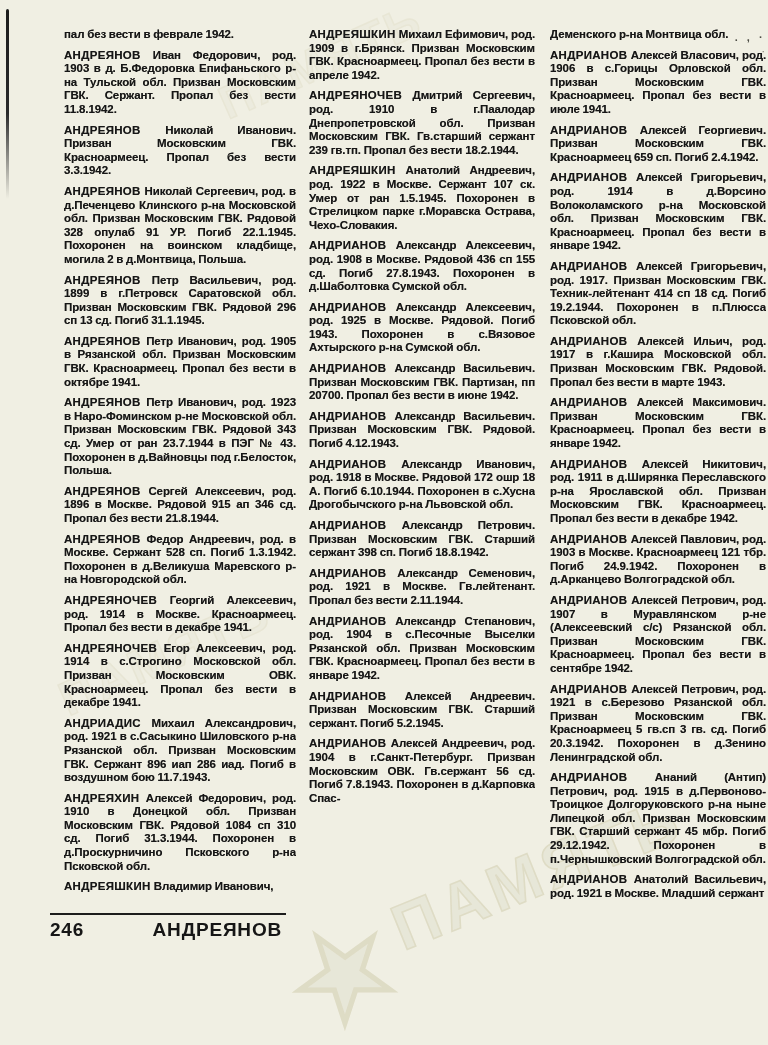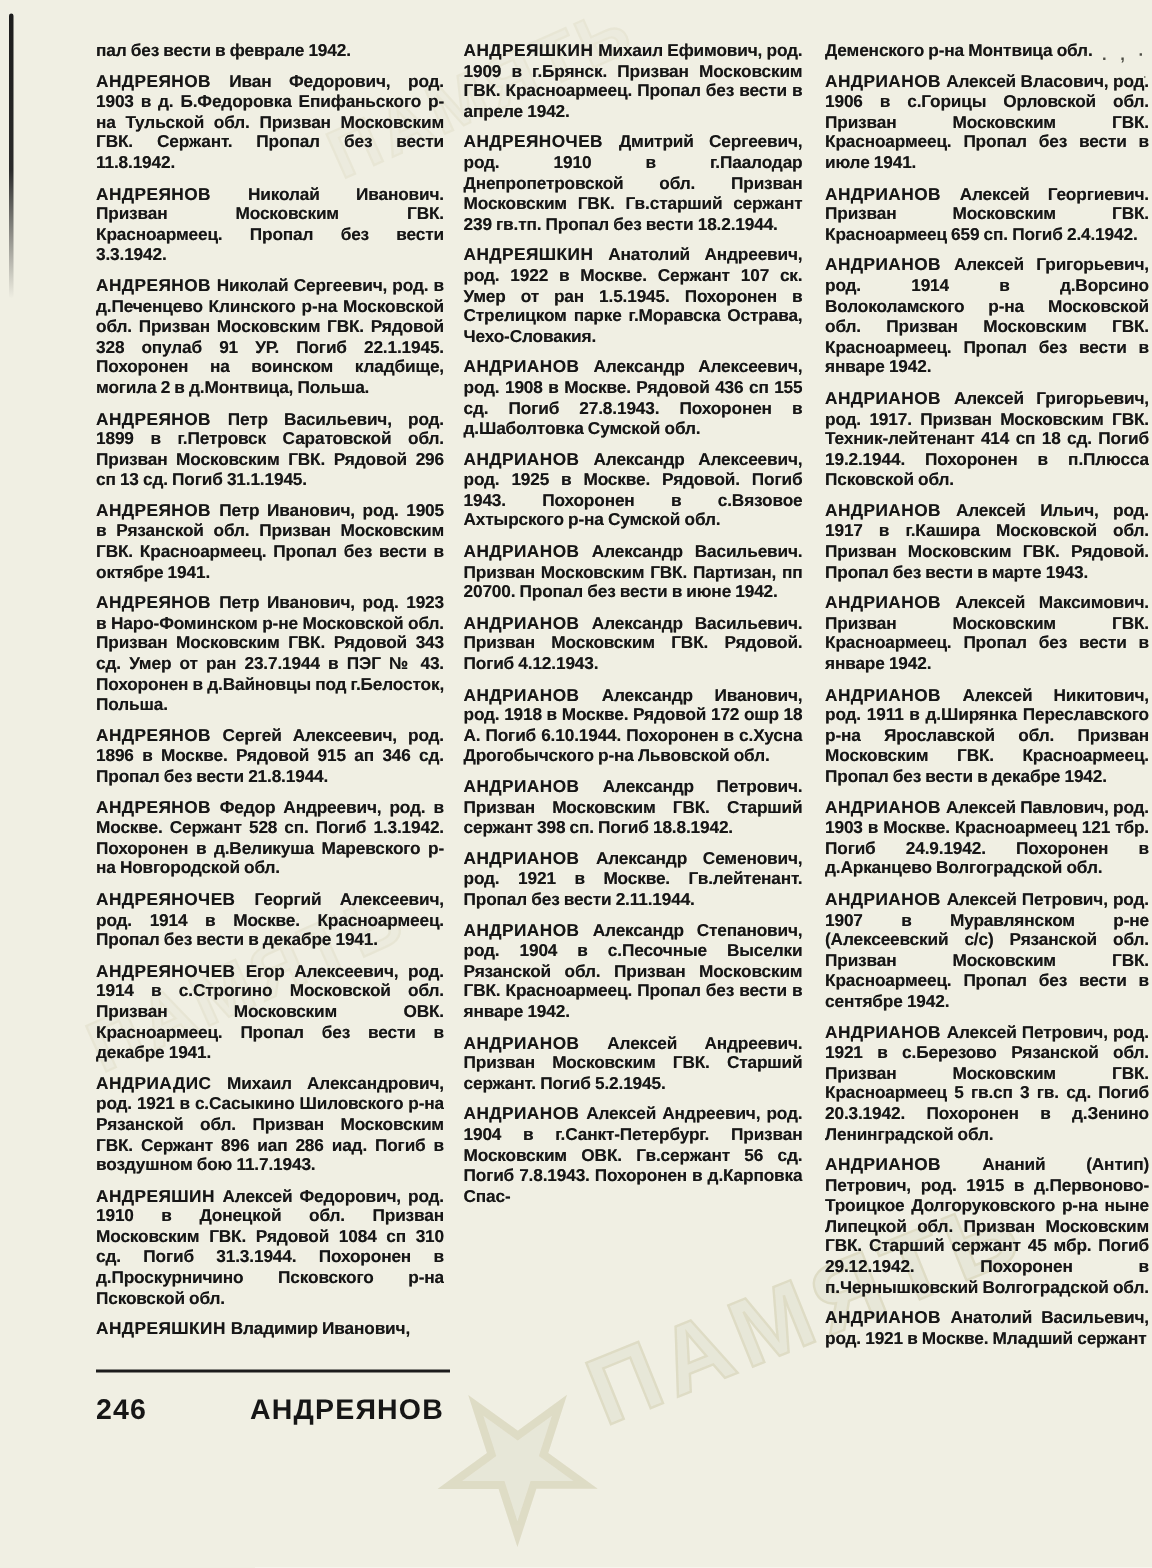--- a/index.html
+++ b/index.html
@@ -93,25 +93,25 @@
     overflow: hidden;
   }
   .col-0 { width: 236px; margin-right: 9px;  height: 880px; }
   .col-1 { width: 230px; margin-right: 11px; height: 930px; }
   .col-2 { width: 220px; height: 930px; }
   .entry { margin: 0 0 7px 4px; }
   .entry b { letter-spacing: 0.3px; }
   
   .footer {
     position: absolute;
-    left: 64px;
+    left: 50px;
     top: 913px;
     width: 236px;
     border-top: 2px solid #1c1c1c;
-    padding-top: 15px;
+    padding-top: 4px;
     display: flex;
     justify-content: space-between;
     align-items: baseline;
     font-size: 19px;
     font-weight: bold;
     letter-spacing: 0.8px;
     z-index: 1;
   }
   .footer .rhead { margin-right: 4px; }
   
@@ -159,21 +159,21 @@
         <p class="entry"><b>АНДРЕЯНОВ </b>Николай Иванович. Призван Московским ГВК. Красноармеец. Пропал без вести 3.3.1942.</p>
         <p class="entry"><b>АНДРЕЯНОВ </b>Николай Сергеевич, род. в д.Печенцево Клинского р-на Московской обл. Призван Московским ГВК. Рядовой 328 опулаб 91 УР. Погиб 22.1.1945. Похоронен на воинском кладбище, могила 2 в д.Монтвица, Польша.</p>
         <p class="entry"><b>АНДРЕЯНОВ </b>Петр Васильевич, род. 1899 в г.Петровск Саратовской обл. Призван Московским ГВК. Рядовой 296 сп 13 сд. Погиб 31.1.1945.</p>
         <p class="entry"><b>АНДРЕЯНОВ </b>Петр Иванович, род. 1905 в Рязанской обл. Призван Московским ГВК. Красноармеец. Пропал без вести в октябре 1941.</p>
         <p class="entry"><b>АНДРЕЯНОВ </b>Петр Иванович, род. 1923 в Наро-Фоминском р-не Московской обл. Призван Московским ГВК. Рядовой 343 сд. Умер от ран 23.7.1944 в ПЭГ № 43. Похоронен в д.Вайновцы под г.Белосток, Польша.</p>
         <p class="entry"><b>АНДРЕЯНОВ </b>Сергей Алексеевич, род. 1896 в Москве. Рядовой 915 ап 346 сд. Пропал без вести 21.8.1944.</p>
         <p class="entry"><b>АНДРЕЯНОВ </b>Федор Андреевич, род. в Москве. Сержант 528 сп. Погиб 1.3.1942. Похоронен в д.Великуша Маревского р-на Новгородской обл.</p>
         <p class="entry"><b>АНДРЕЯНОЧЕВ </b>Георгий Алексеевич, род. 1914 в Москве. Красноармеец. Пропал без вести в декабре 1941.</p>
         <p class="entry"><b>АНДРЕЯНОЧЕВ </b>Егор Алексеевич, род. 1914 в с.Строгино Московской обл. Призван Московским ОВК. Красноармеец. Пропал без вести в декабре 1941.</p>
         <p class="entry"><b>АНДРИАДИС </b>Михаил Александрович, род. 1921 в с.Сасыкино Шиловского р-на Рязанской обл. Призван Московским ГВК. Сержант 896 иап 286 иад. Погиб в воздушном бою 11.7.1943.</p>
-        <p class="entry"><b>АНДРЕЯШИН </b>Алексей Федорович, род. 1910 в Донецкой обл. Призван Московским ГВК. Рядовой 1084 сп 310 сд. Погиб 31.3.1944. Похоронен в д.Проскурничино Псковского р-на Псковской обл.</p>
+        <p class="entry"><b>АНДРЕЯХИН </b>Алексей Федорович, род. 1910 в Донецкой обл. Призван Московским ГВК. Рядовой 1084 сп 310 сд. Погиб 31.3.1944. Похоронен в д.Проскурничино Псковского р-на Псковской обл.</p>
         <p class="entry"><b>АНДРЕЯШКИН </b>Владимир Иванович,</p>
       </div>
     <div class="col col-1">
         <p class="entry"><b>АНДРЕЯШКИН </b>Михаил Ефимович, род. 1909 в г.Брянск. Призван Московским ГВК. Красноармеец. Пропал без вести в апреле 1942.</p>
         <p class="entry"><b>АНДРЕЯНОЧЕВ </b>Дмитрий Сергеевич, род. 1910 в г.Паалодар Днепропетровской обл. Призван Московским ГВК. Гв.старший сержант 239 гв.тп. Пропал без вести 18.2.1944.</p>
         <p class="entry"><b>АНДРЕЯШКИН </b>Анатолий Андреевич, род. 1922 в Москве. Сержант 107 ск. Умер от ран 1.5.1945. Похоронен в Стрелицком парке г.Моравска Острава, Чехо-Словакия.</p>
         <p class="entry"><b>АНДРИАНОВ </b>Александр Алексеевич, род. 1908 в Москве. Рядовой 436 сп 155 сд. Погиб 27.8.1943. Похоронен в д.Шаболтовка Сумской обл.</p>
         <p class="entry"><b>АНДРИАНОВ </b>Александр Алексеевич, род. 1925 в Москве. Рядовой. Погиб 1943. Похоронен в с.Вязовое Ахтырского р-на Сумской обл.</p>
         <p class="entry"><b>АНДРИАНОВ </b>Александр Васильевич. Призван Московским ГВК. Партизан, пп 20700. Пропал без вести в июне 1942.</p>
         <p class="entry"><b>АНДРИАНОВ </b>Александр Васильевич. Призван Московским ГВК. Рядовой. Погиб 4.12.1943.</p>

